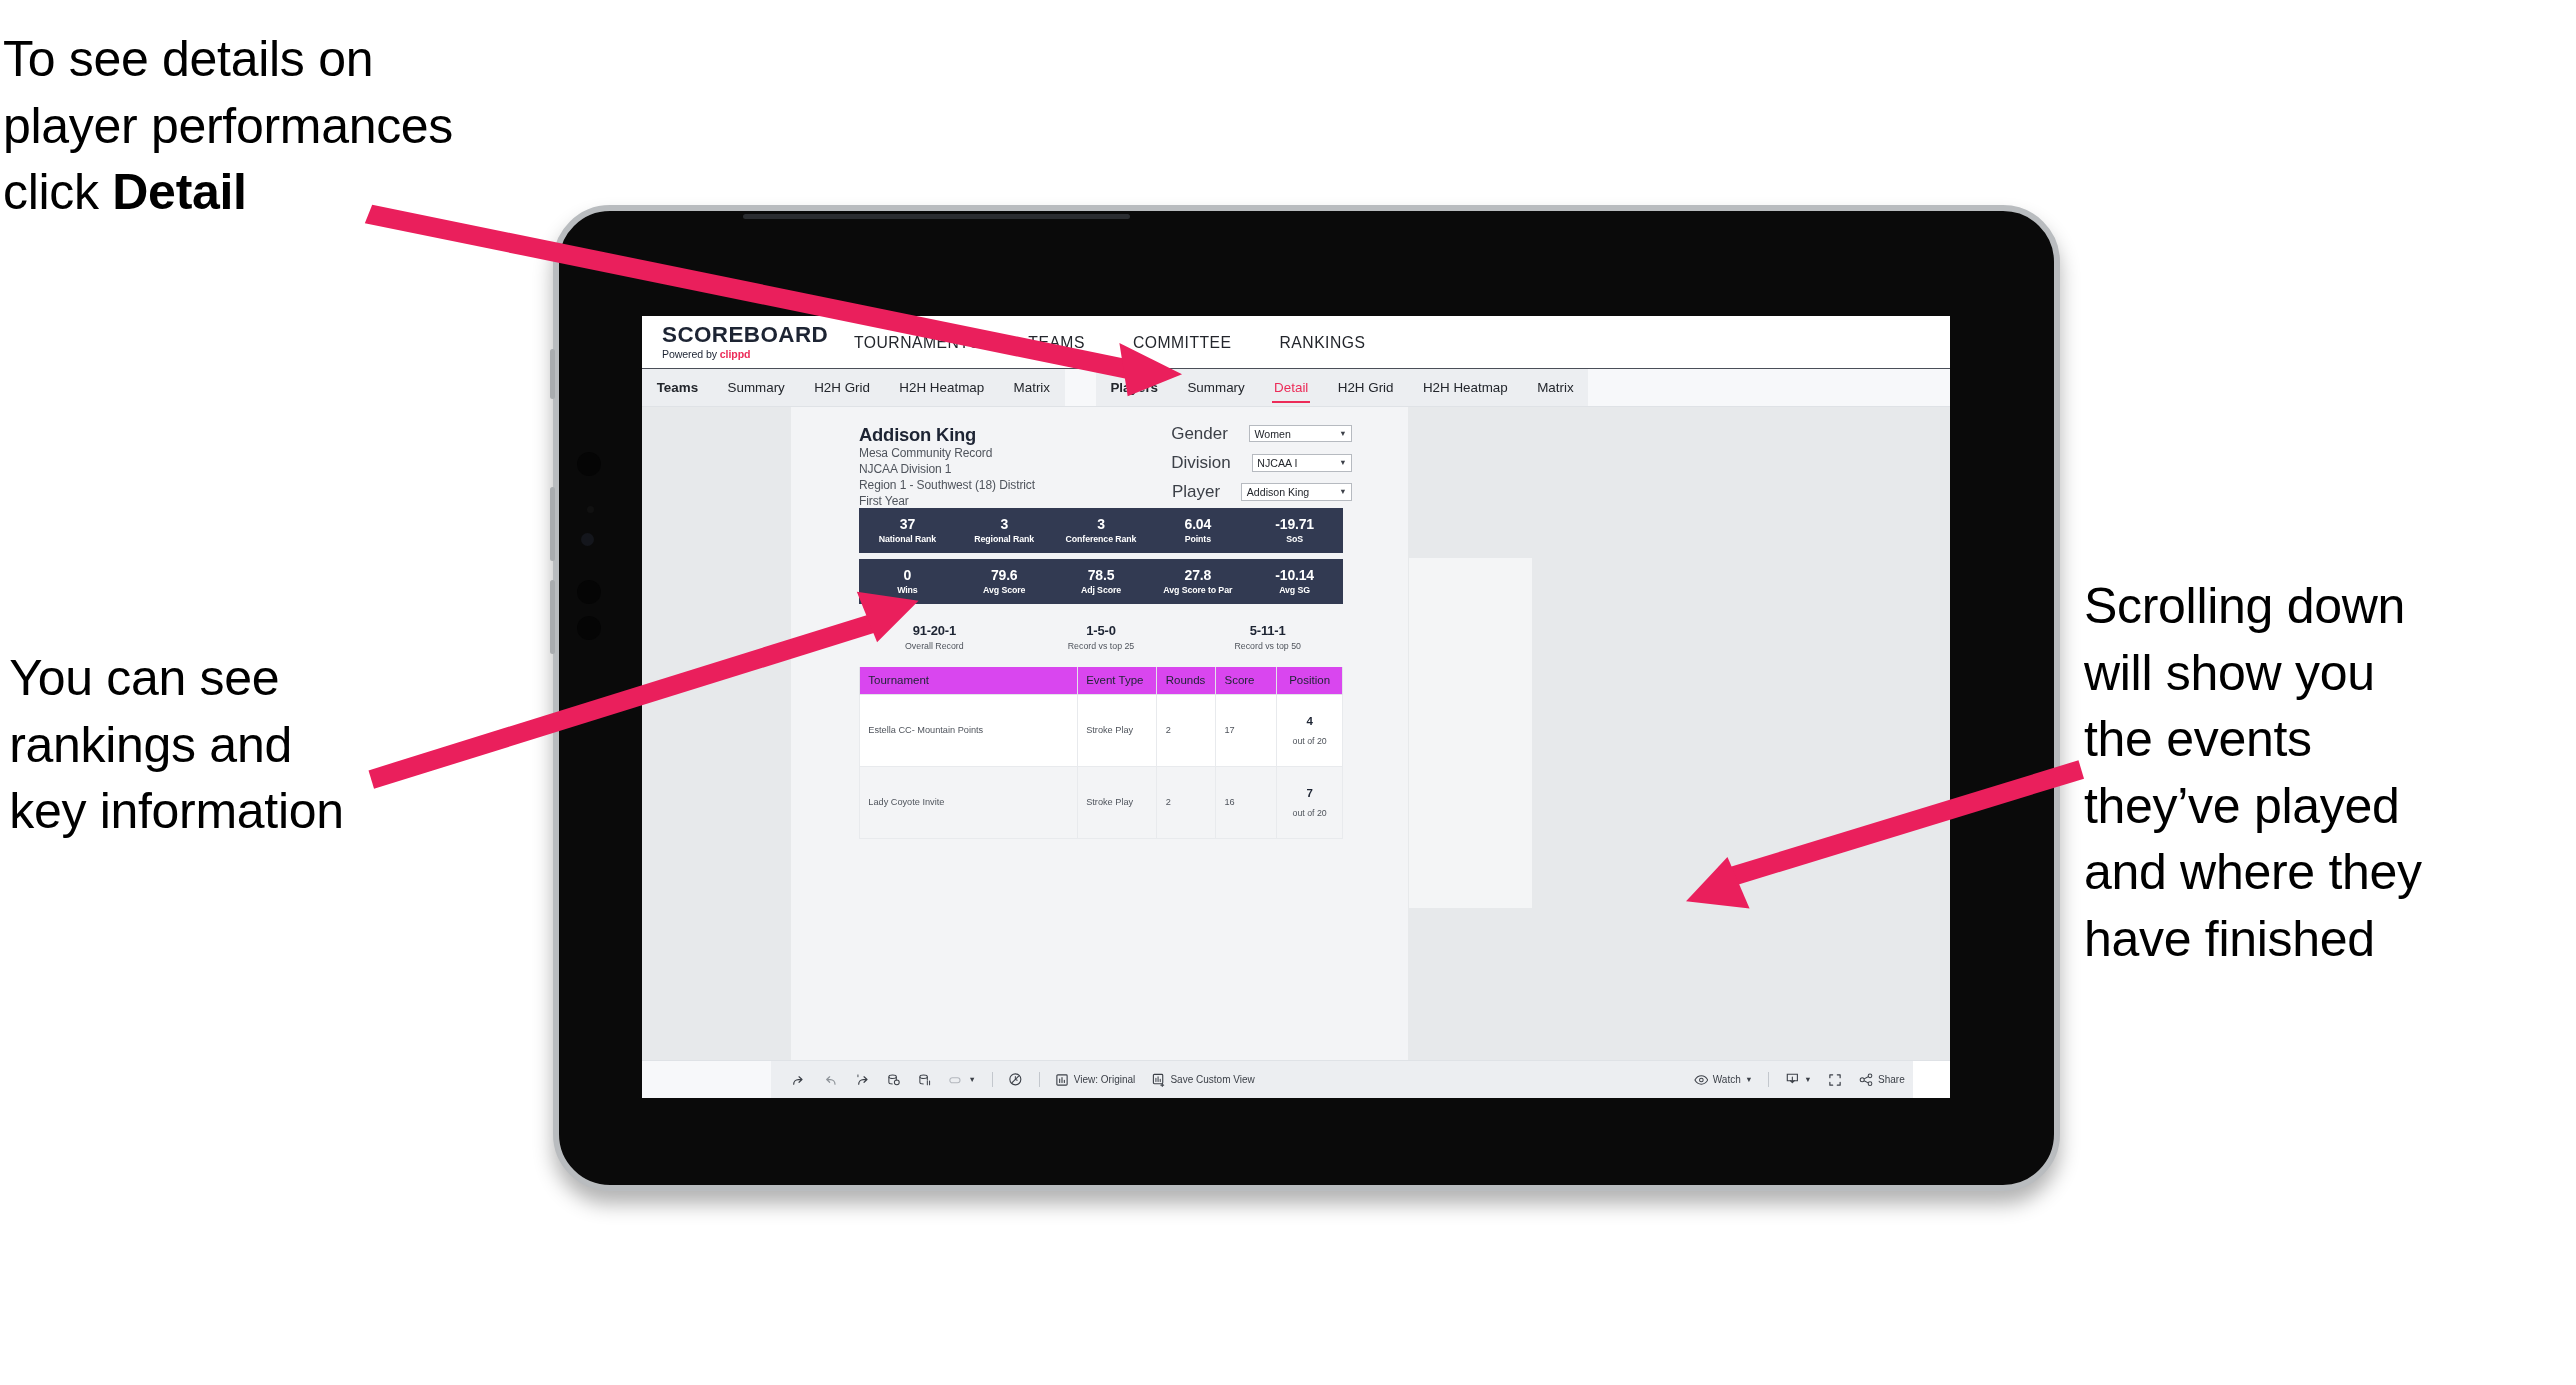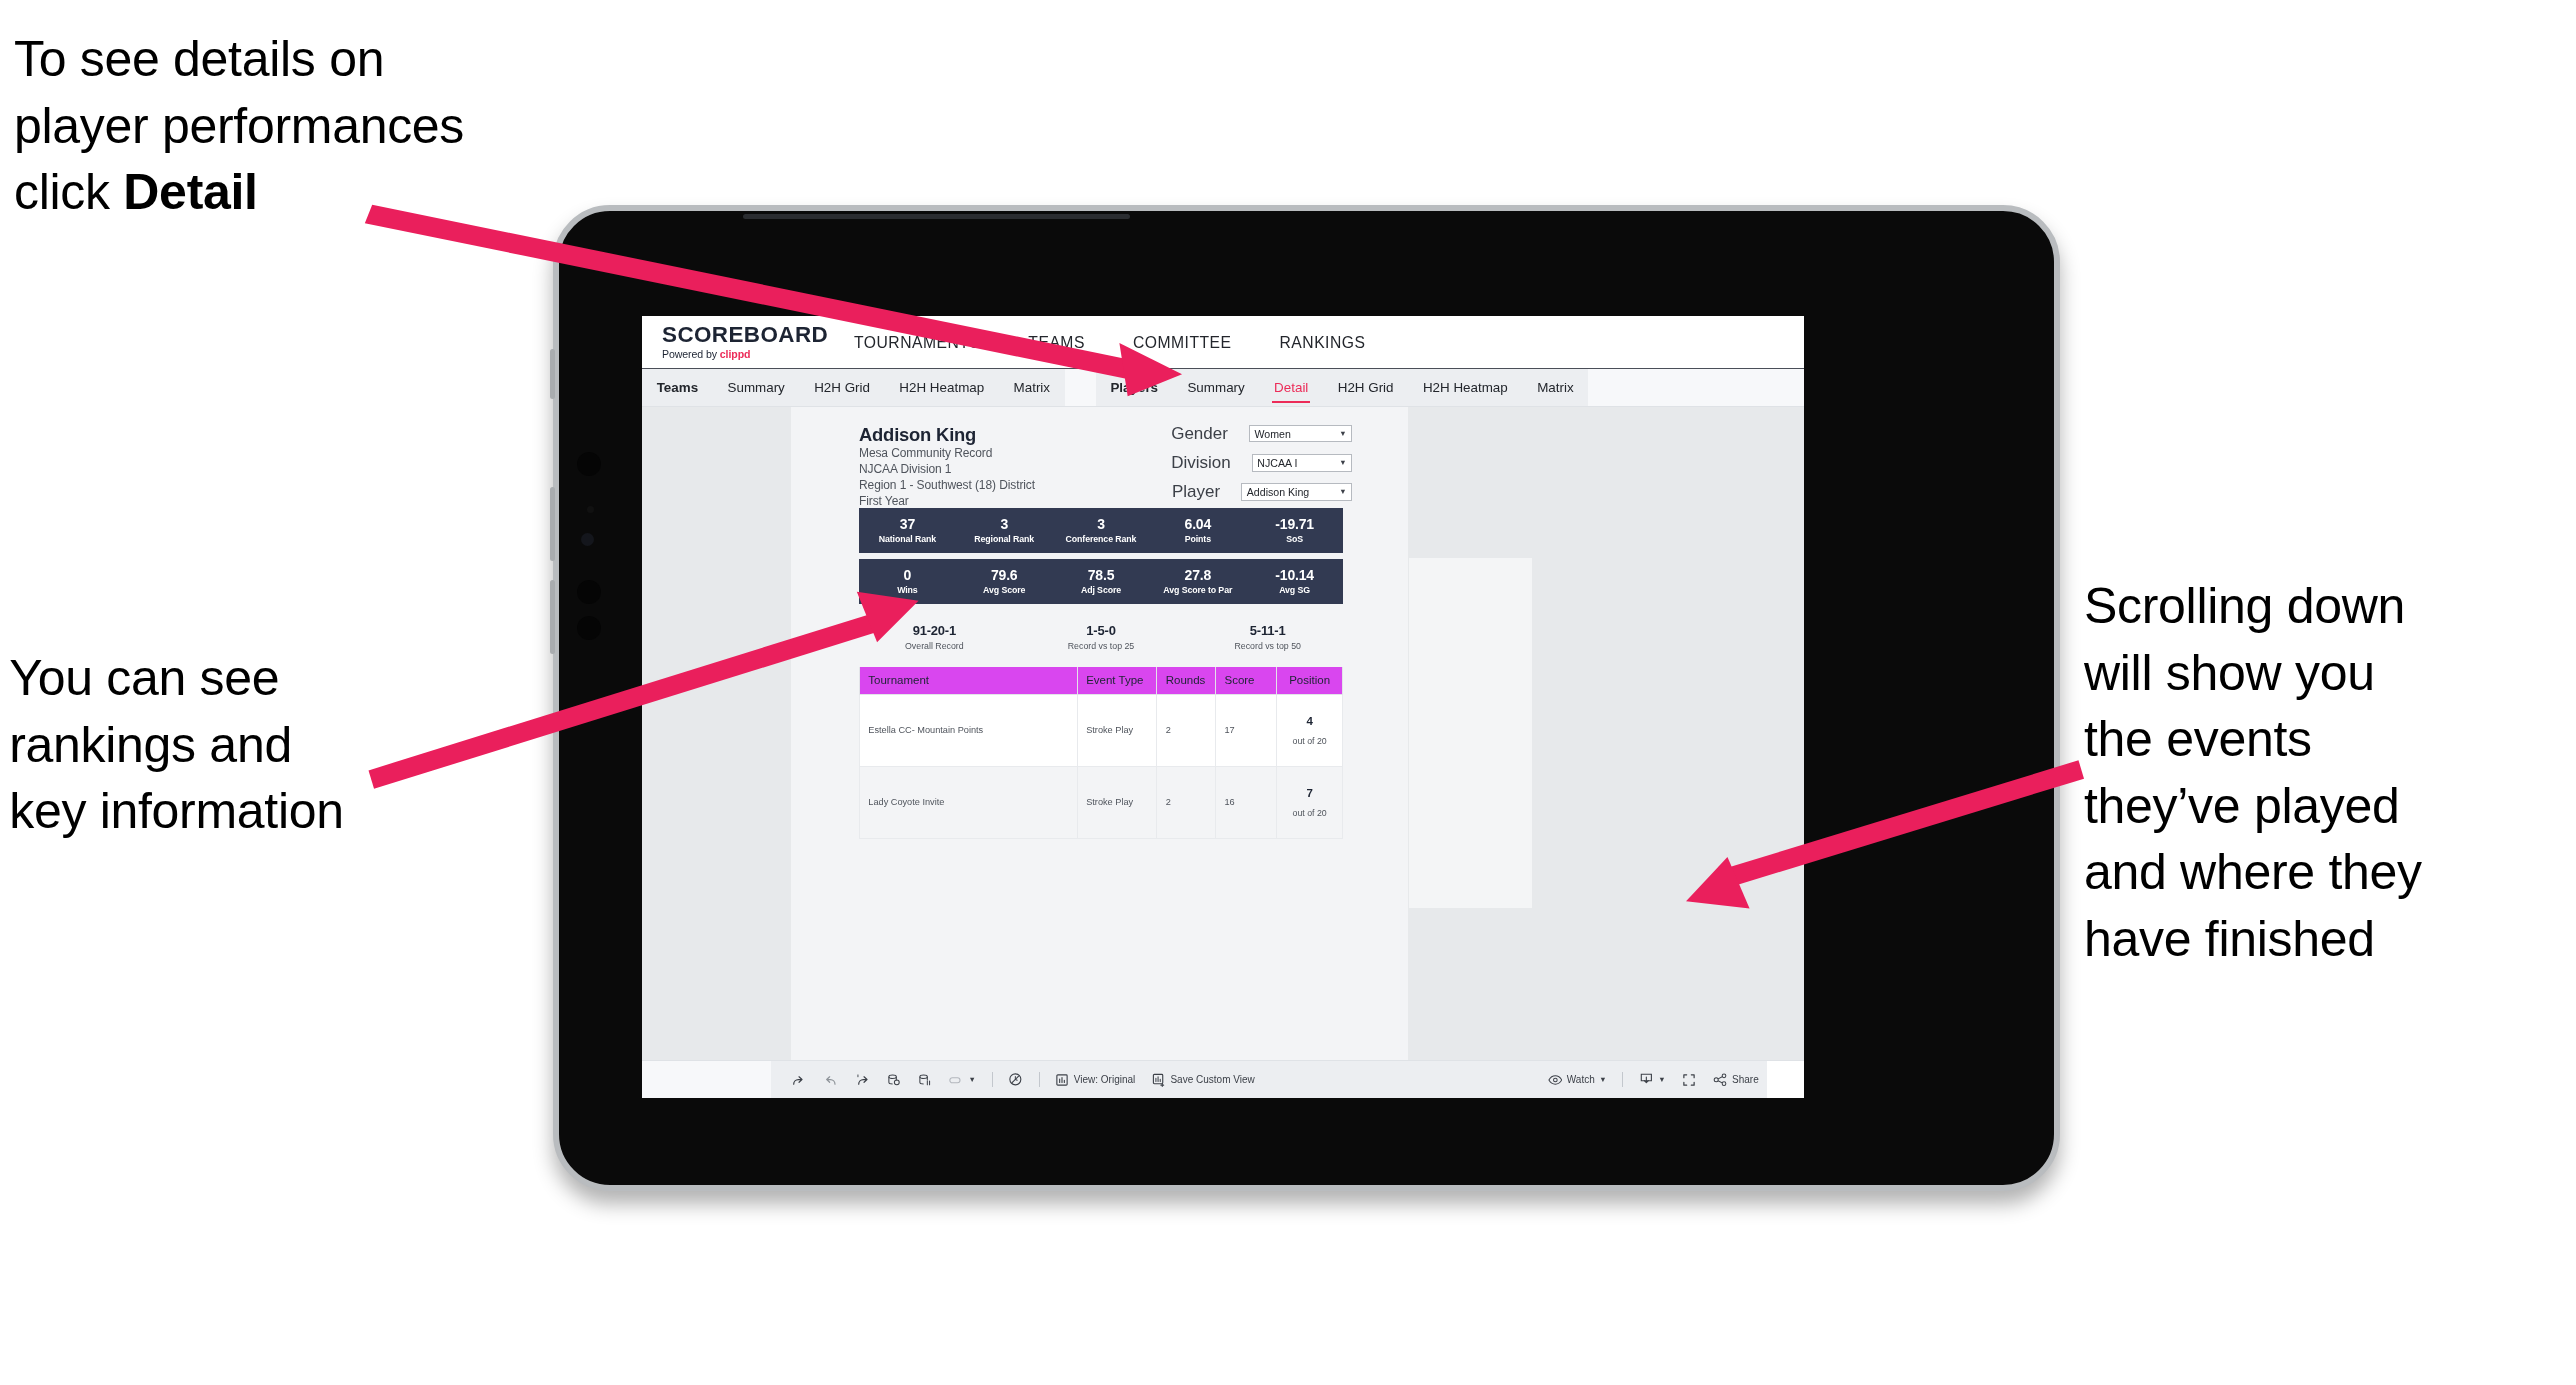--- a/index.html
+++ b/index.html
@@ -21,21 +21,21 @@
     color: #000000;
     font-family: "Liberation Sans", sans-serif;
     font-size: 50px;
     line-height: 1.33;
     font-weight: 400;
     letter-spacing: -0.3px;
     white-space: pre-line;
   }
   .annot b { font-weight: 700; }
 
-  #annot-detail   { left: 14px;  top: 26px;  width: 626px; }
+  #annot-detail   { left: 3px;  top: 26px;  width: 626px; }
   #annot-rankings { left: 9.2px;  top: 645px; width: 479px; }
   #annot-scroll   { left: 2084px; top: 573px; width: 479px; }
 
   
   #arrow-layer {
     position: absolute;
     left: 0; top: 0;
     width: 2576px; height: 1386px;
     pointer-events: none;
     z-index: 40;
@@ -79,21 +79,21 @@
     position: absolute;
     left: 184px; top: 2.8px; width: 387px; height: 5.5px;
     background: #2a2c30; border-radius: 2.8px;
   }
 
   
   #viewport {
     position: absolute;
     left: 83px;
     top: 105px;
-    width: 1162px;
+    width: 1308px;
     height: 782px;
     background: #e7e9eb;
     overflow: hidden;
   }
 
   
   #site-header {
     height: 53px;
     background: #ffffff;
     display: flex;

